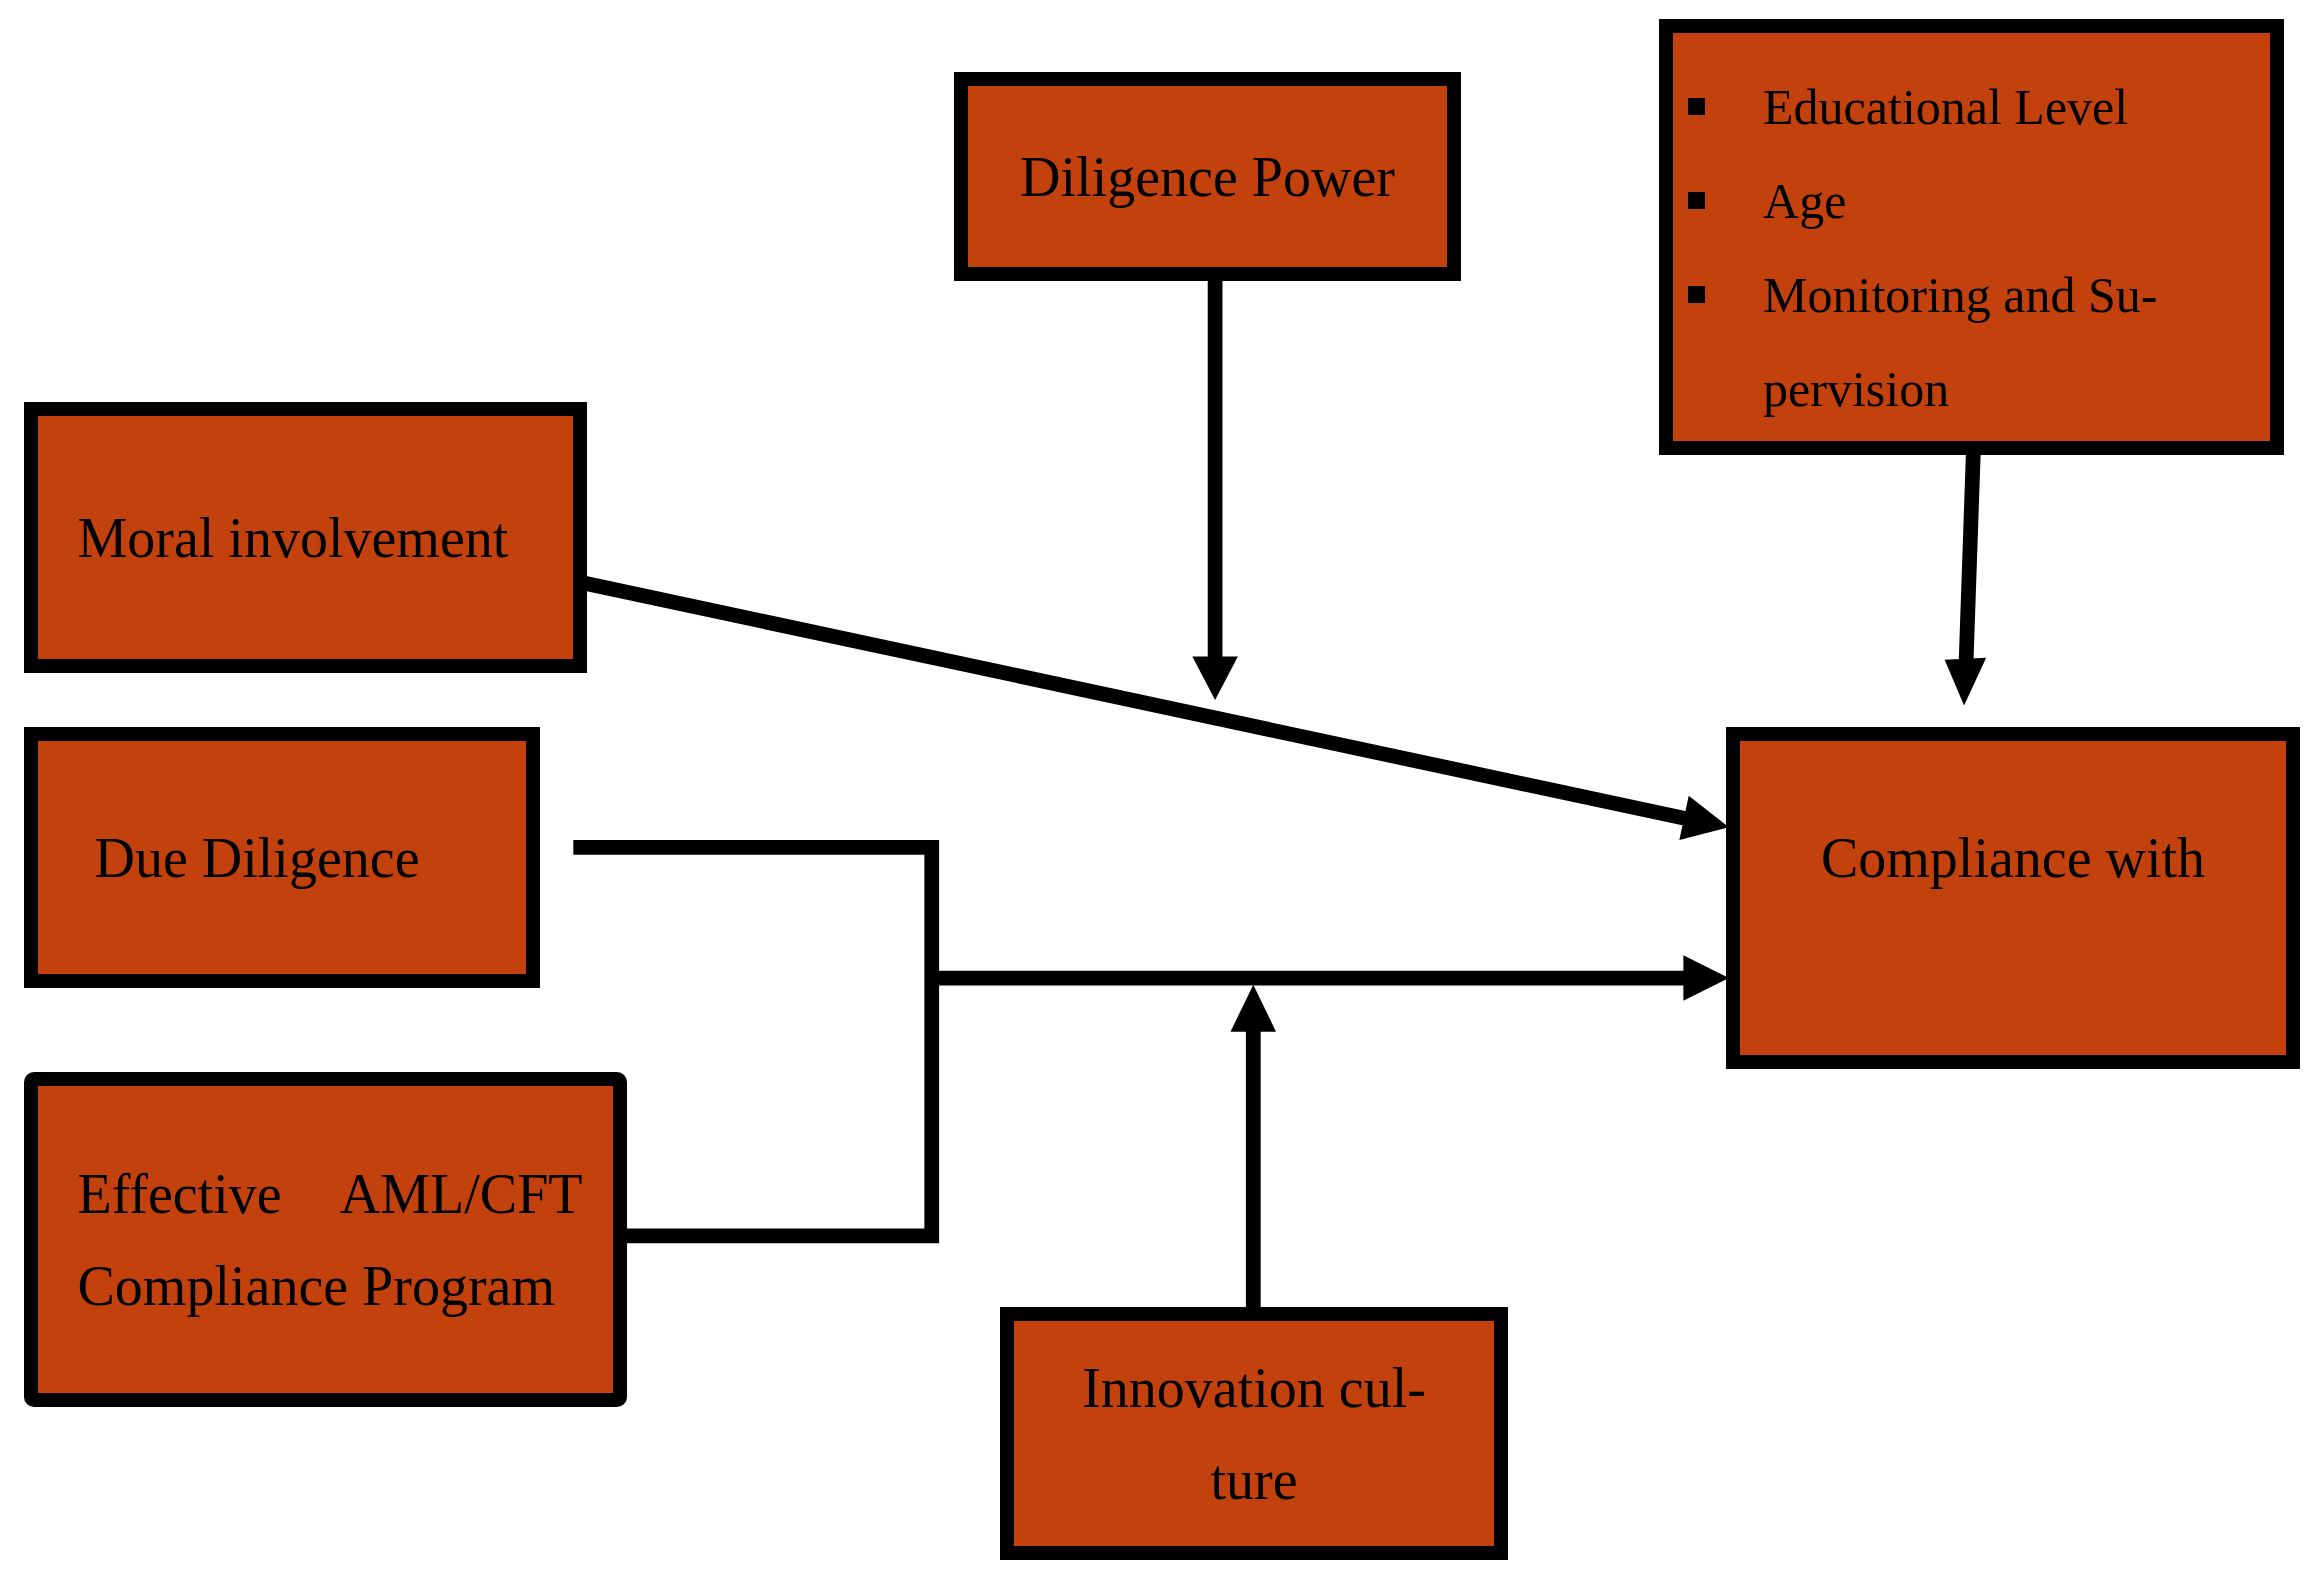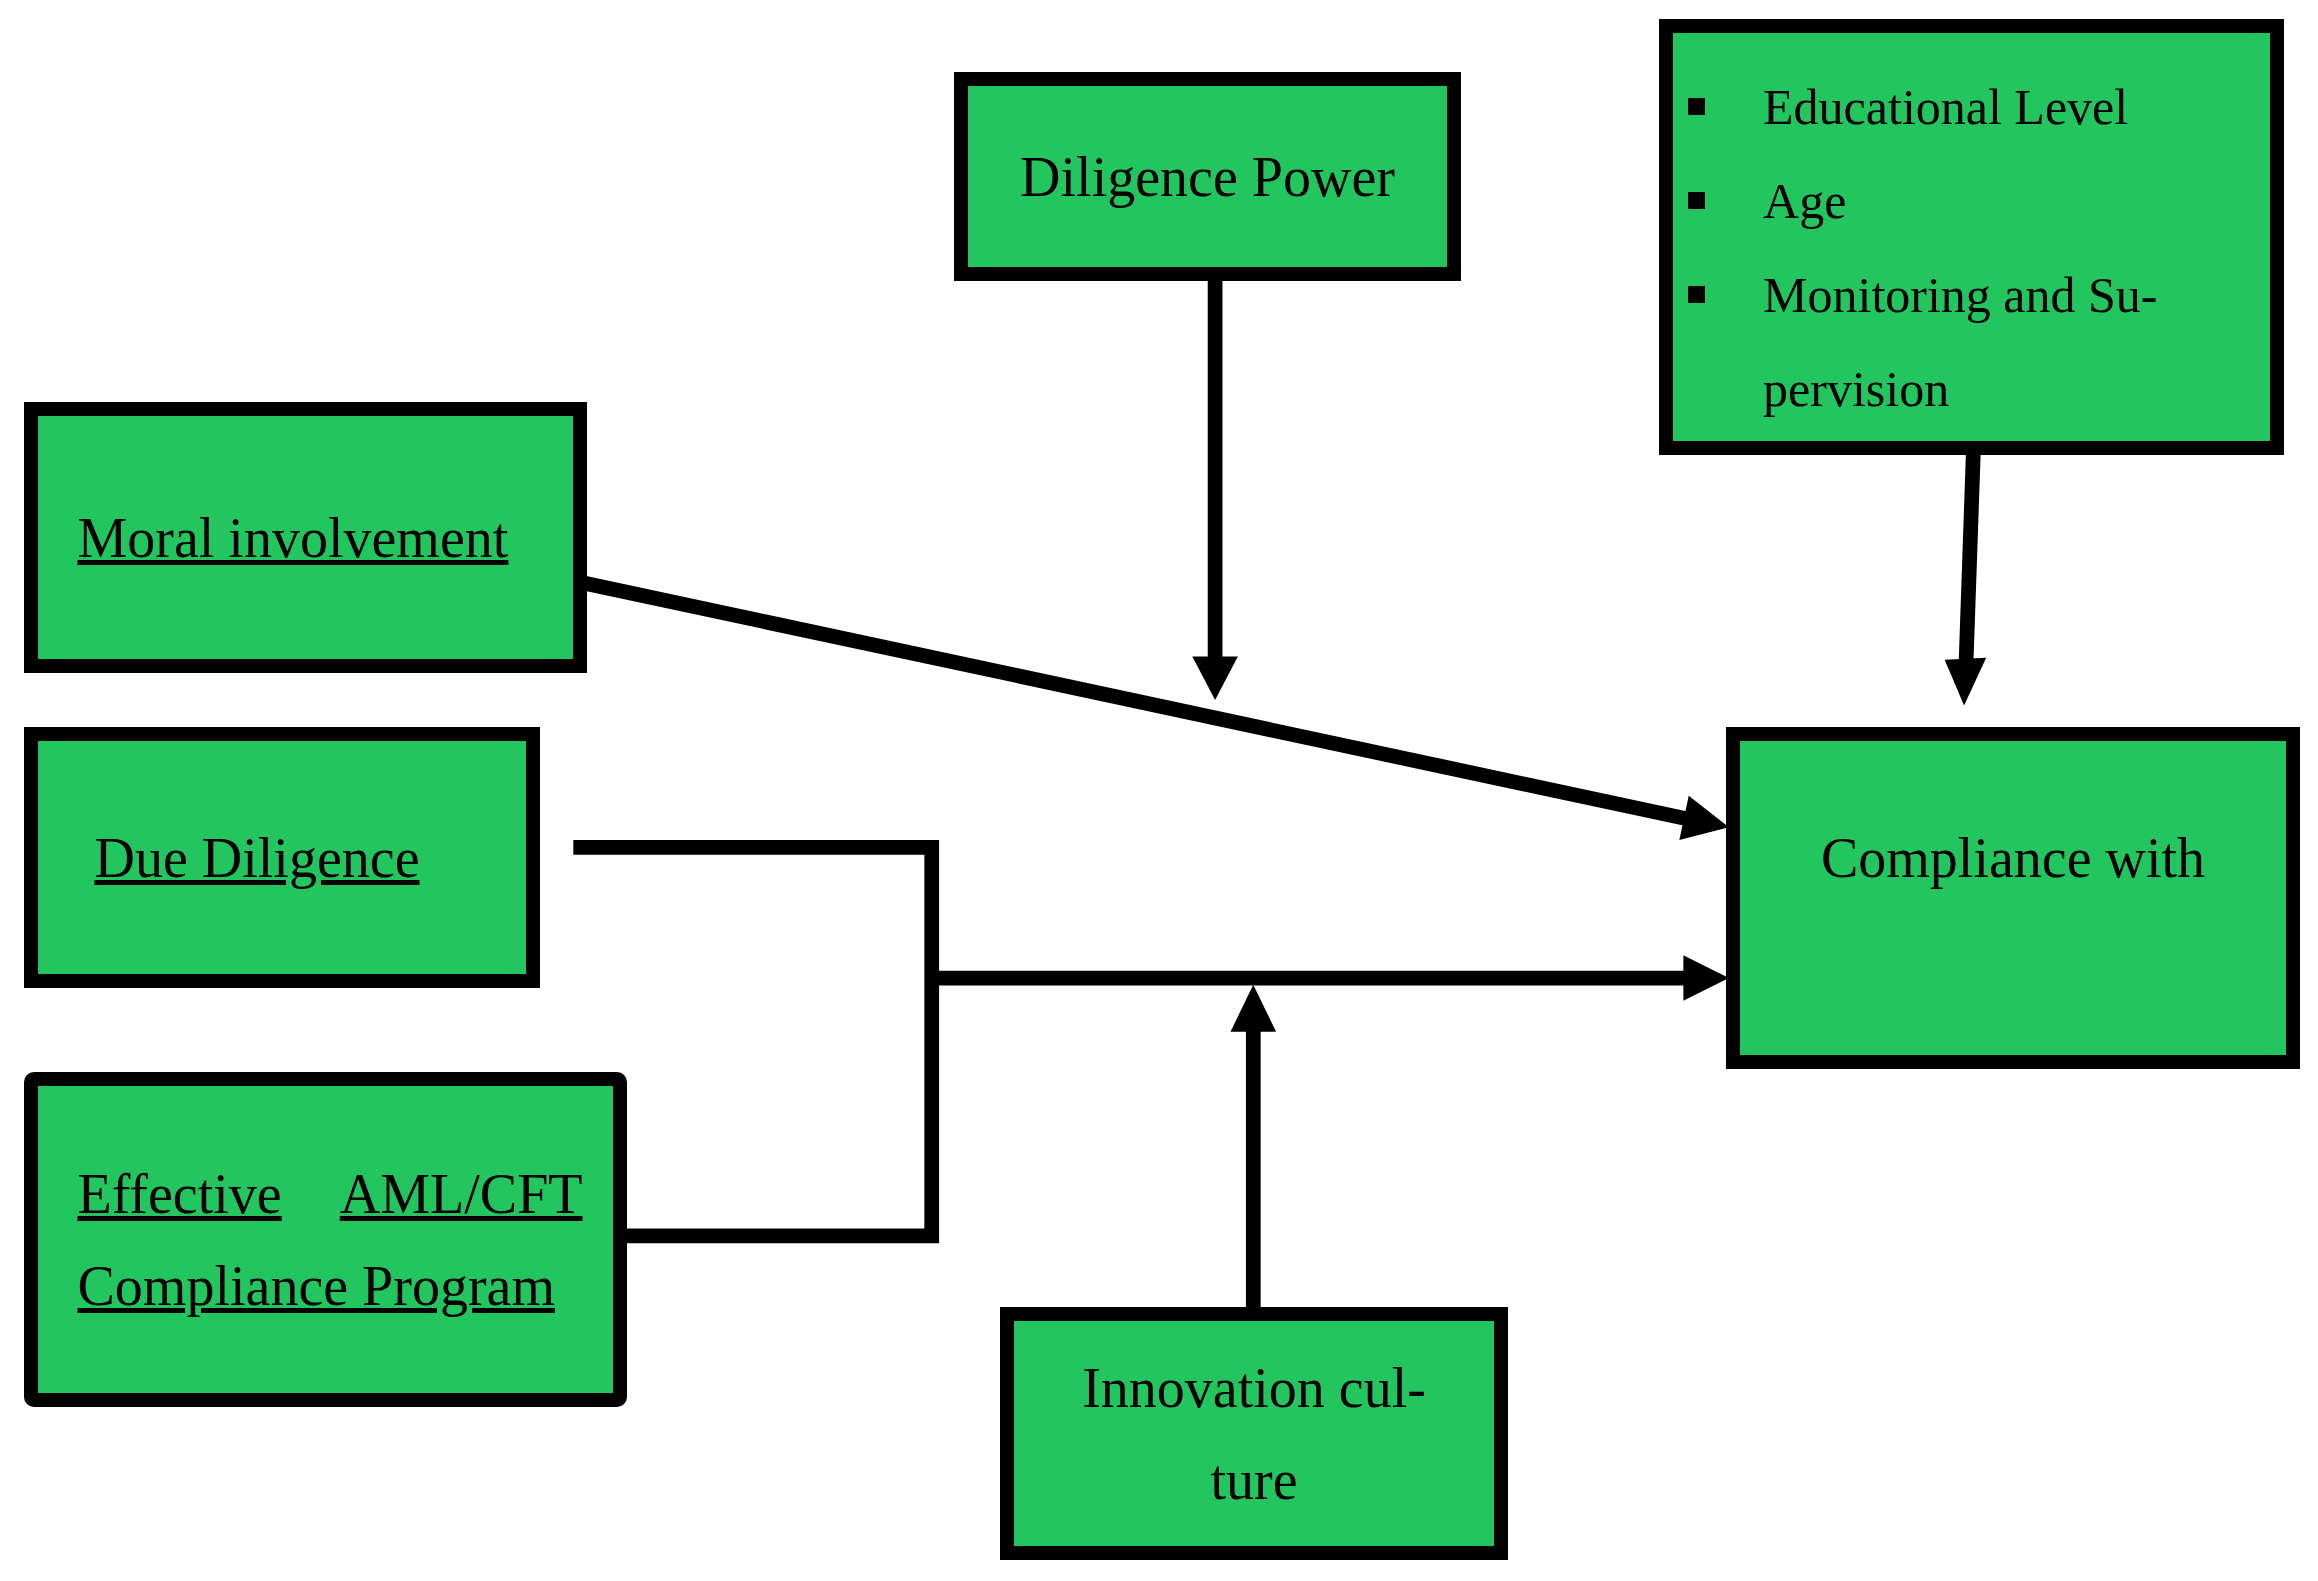--- a/index.html
+++ b/index.html
@@ -14,29 +14,29 @@
   }
   #arrow-layer {
     position: absolute;
     left: 0; top: 0;
     width: 2319px; height: 1581px;
   }
   .dbox {
     position: absolute;
     box-sizing: border-box;
     border: 14.7px solid #000000;
-    background: #22c55e;
+    background: #c2410c;
     display: flex;
     flex-direction: column;
     justify-content: center;
     font-size: 56px;
     line-height: 92px;
   }
   .center { align-items: center; text-align: center; }
-  .leftpad { align-items: flex-start; text-align: left; text-decoration: underline; }
+  .leftpad { align-items: flex-start; text-align: left; }
 
   #box-normative   { left: 954px; top: 72px;  width: 507px; height: 209px; }
   #box-demo        { left: 1659px; top: 19px;   width: 625px; height: 436px;
                      justify-content: flex-start; padding-top: 27px; font-size: 50px; line-height: 94px; }
   #box-moral       { left: 23.5px;  top: 402px;  width: 563px; height: 271px; padding-left: 40px; }
   #box-due         { left: 23.5px;  top: 727px; width: 516px; height: 261px; padding-left: 57px; }
   #box-effective   { left: 23.5px;  top: 1072px; width: 603px; height: 335px;
                      padding-left: 40px; padding-right: 30px; border-radius: 10px; }
   #box-compliance  { left: 1726px; top: 707px; width: 574px; height: 342px; padding-bottom: 80px; margin-top: 20px; }
   #box-innovation  { left: 1000px; top: 1307px; width: 508px; height: 253px; }

